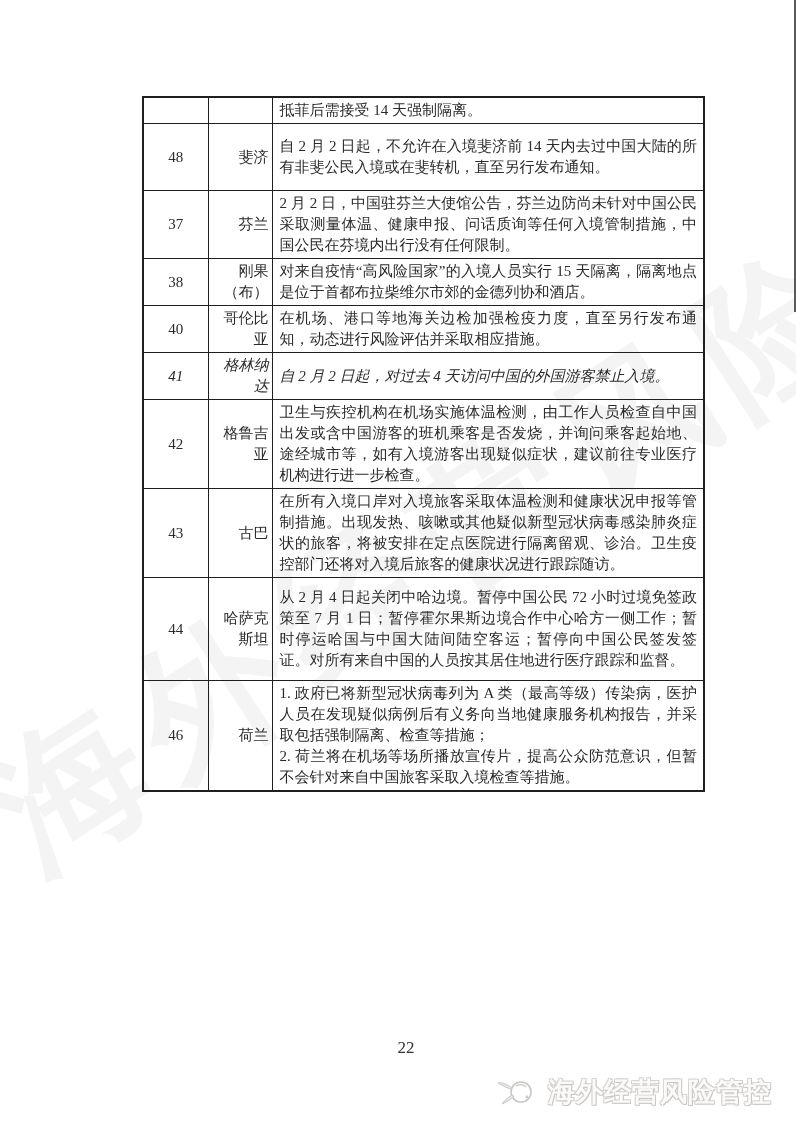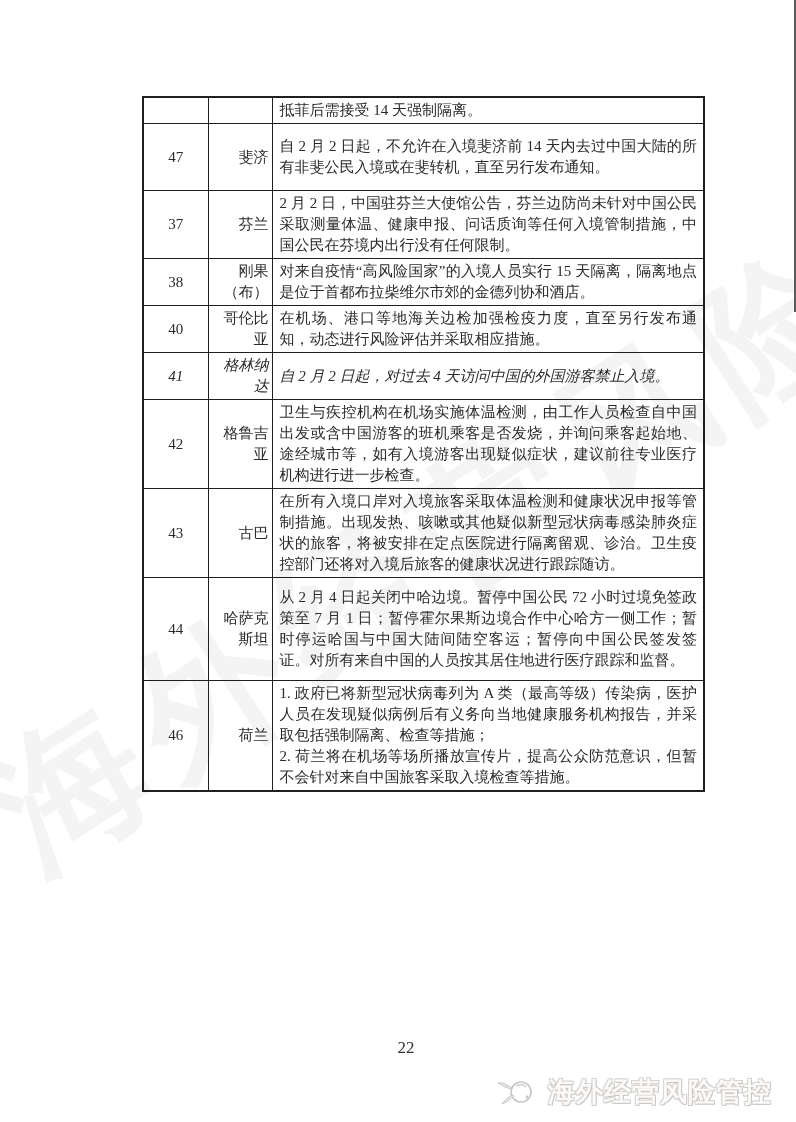--- a/index.html
+++ b/index.html
@@ -94,21 +94,21 @@
     </colgroup>
     <tbody id="table-body">
         <tr style="height: 23px;">
           <td class="cell-no"></td>
           <td class="cell-country"></td>
           <td class="cell-measures">
             <div class="measure">抵菲后需接受 14 天强制隔离。</div>
           </td>
         </tr>
         <tr style="height: 67px;">
-          <td class="cell-no">47</td>
+          <td class="cell-no">48</td>
           <td class="cell-country">斐济</td>
           <td class="cell-measures">
             <div class="measure">自 2 月 2 日起，不允许在入境斐济前 14 天内去过中国大陆的所有非斐公民入境或在斐转机，直至另行发布通知。</div>
           </td>
         </tr>
         <tr style="height: 64px;">
           <td class="cell-no">37</td>
           <td class="cell-country">芬兰</td>
           <td class="cell-measures">
             <div class="measure">2 月 2 日，中国驻芬兰大使馆公告，芬兰边防尚未针对中国公民采取测量体温、健康申报、问话质询等任何入境管制措施，中国公民在芬境内出行没有任何限制。</div>

